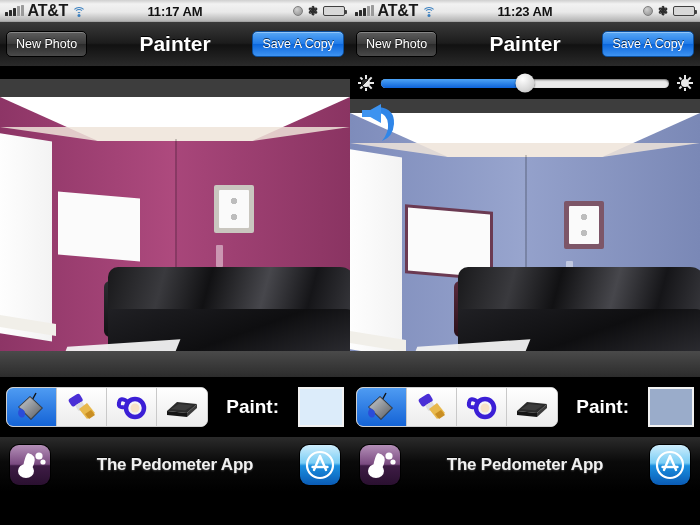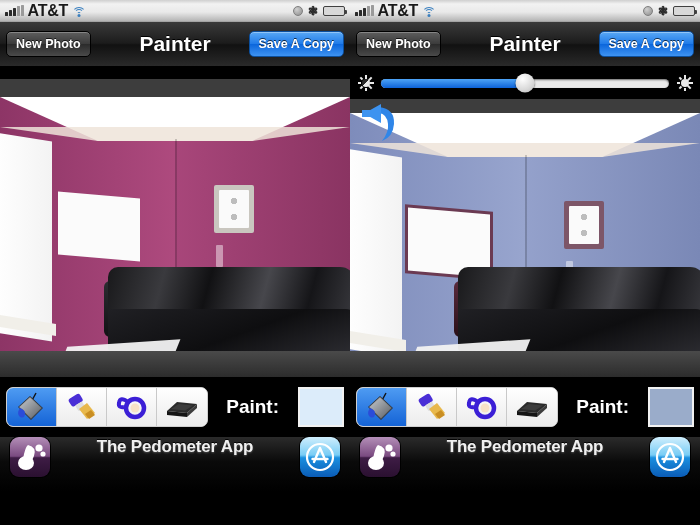--- a/index.html
+++ b/index.html
@@ -51,21 +51,21 @@
   .navbar {
     position:relative; height:45px; width:100%;
     background:linear-gradient(to bottom,#3a3a3a 0%,#1c1c1c 48%,#111 52%,#2a2a2a 100%);
     display:flex; align-items:center; justify-content:space-between; padding:0 6px;
     border-bottom:1px solid #000;
   }
   .nav-title { position:absolute; left:0; right:0; text-align:center;
                font-size:21px; font-weight:bold; color:#fff;
                text-shadow:0 -1px 0 #000; pointer-events:none; }
   .btn {
-    position:relative; z-index:2; font-size:12.5px; font-weight:bold; color:#fff;
+    position:relative; z-index:2; font-size:12.5px; font-weight:normal; color:#fff;
     padding:6px 9px; border-radius:5px; text-shadow:0 -1px 0 rgba(0,0,0,.7);
     border:1px solid #000; line-height:1; white-space:nowrap;
   }
   .btn.dark { background:linear-gradient(to bottom,#5e5e5e 0%,#3b3b3b 50%,#2b2b2b 51%,#4a4a4a 100%);
               box-shadow:inset 0 1px 0 rgba(255,255,255,.25); }
   .btn.blue { background:linear-gradient(to bottom,#59a8f5 0%,#1f7ae8 50%,#0b66dc 51%,#3e93f2 100%);
               border-color:#0b4f9e; box-shadow:inset 0 1px 0 rgba(255,255,255,.35); }
 
   
   .sliderbar { height:32px; width:100%; background:#000;
@@ -146,21 +146,21 @@
          background:linear-gradient(to bottom,#ffffff,#ececec); }
   .seg:last-child { border-right:none; }
   .seg.active { background:linear-gradient(to bottom,#4e9bf2,#1463d6); }
   .paint-label { margin-left:auto; font-size:19px; font-weight:bold; color:#fff;
                  text-shadow:0 -1px 0 #000; padding-right:19px; }
   .swatch { width:46px; height:40px; border:2px solid #f2f2f2; flex:none; }
 
   
   .adbanner { position:relative; height:55px; width:100%;
               background:linear-gradient(to bottom,#2b2b2b 0%,#0a0a0a 45%,#000 100%);
-              display:flex; padding:0 10px; }
+              display:flex; align-items:center; padding:0 10px; }
   .ad-icon { width:40px; height:40px; border-radius:9px; flex:none; position:relative;
              overflow:hidden; box-shadow:0 0 0 1px #000; }
   .ad-icon.ped { background:linear-gradient(to bottom,#b48fb8 0%,#7a4a80 48%,#3e1c45 52%,#2a1030 100%); }
   .ad-icon.app { background:linear-gradient(to bottom,#cfeefd 0%,#79cdf5 45%,#1a8fe0 52%,#0a5bb5 100%); }
   .ad-text { flex:1; text-align:center; font-size:17px; font-weight:bold; color:#f0f0f0;
              text-shadow:0 1px 2px rgba(255,255,255,.25), 0 -1px 0 #000; letter-spacing:-.2px; }
 </style>
 </head>
 <body>
 
@@ -176,20 +176,21 @@
           <i></i>
         </span>
       <span class="carrier">AT&amp;T</span>
       <span class="wifi">
           <span></span>
           <span></span>
           <span></span>
           <span class="dot"></span>
         </span>
     </div>
+    <div class="sb-time">11:17 AM</div>
     <div class="sb-right">
       <span class="rot-icon"></span>
       <span class="bt-icon">❃</span>
       <span class="battery"><span class="fill" style="width: 88%;"></span></span>
     </div>
   </div>
 
   <div class="navbar">
     <div class="btn dark">New Photo</div>
     <div class="nav-title">Painter</div>
@@ -298,20 +299,21 @@
           <i></i>
         </span>
       <span class="carrier">AT&amp;T</span>
       <span class="wifi">
           <span></span>
           <span></span>
           <span></span>
           <span class="dot"></span>
         </span>
     </div>
+    <div class="sb-time">11:23 AM</div>
     <div class="sb-right">
       <span class="rot-icon"></span>
       <span class="bt-icon">❃</span>
       <span class="battery"><span class="fill" style="width: 88%;"></span></span>
     </div>
   </div>
 
   <div class="navbar">
     <div class="btn dark">New Photo</div>
     <div class="nav-title">Painter</div>

